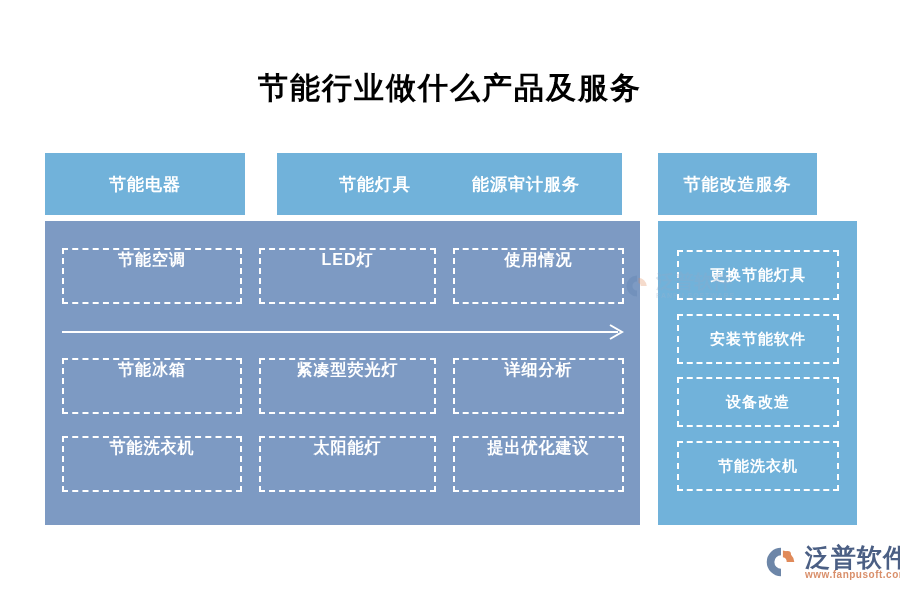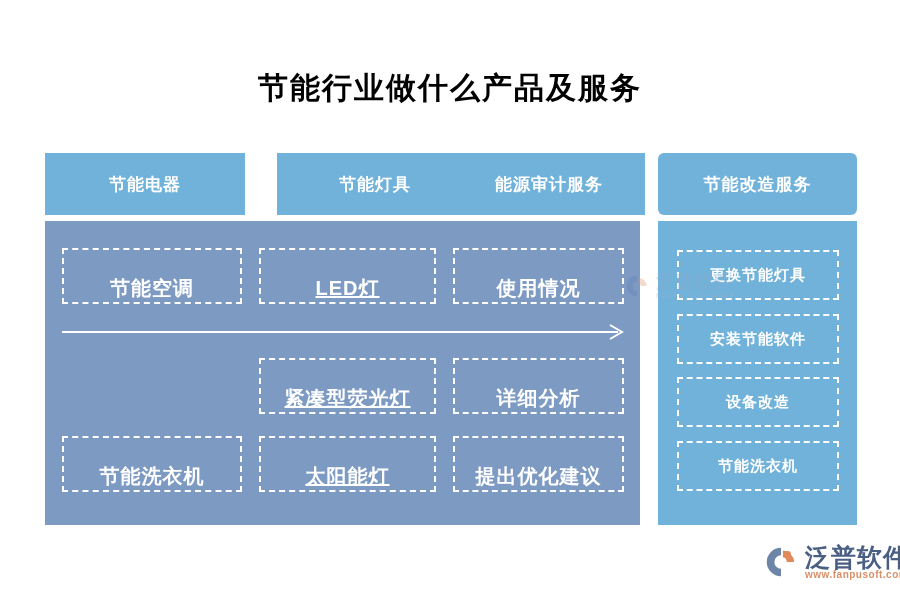--- a/index.html
+++ b/index.html
@@ -53,51 +53,51 @@
     font-size: 17px;
     font-weight: bold;
     letter-spacing: 1px;
     display: flex;
     align-items: center;
     justify-content: center;
     white-space: nowrap;
   }
   .h0 { left: 0px;   width: 200px; }
   .h1 { left: 206px; width: 196px; margin-left: 26px; }
-  .h2 { left: 408px; width: 192px; }
-  .h3 { left: 613px; width: 199px; border-radius: 6px; }
+  .h2 { left: 385px; width: 192px; }
+  .h3 { left: 613px; width: 159px; }
 
   
   .main-panel {
     position: absolute;
     left: 45px;
     top: 221px;
     width: 595px;
     height: 304px;
     background: #7d9ac3;
   }
 
   .cell {
     position: absolute;
     border: 2px dashed #ffffff;
     background: transparent;
     color: #ffffff;
-    font-size: 20px;
-    font-weight: bold;
-    letter-spacing: 1px;
-    display: flex;
-    align-items: flex-end;
+    font-size: 16px;
+    font-weight: bold;
+    letter-spacing: 1px;
+    display: flex;
+    align-items: flex-start;
     justify-content: center;
     white-space: nowrap;
     box-sizing: border-box;
   }
 
   
   .c0 { left: 17px;  width: 180px; }
-  .c1 { left: 214px; width: 177px; text-decoration: underline; }
+  .c1 { left: 214px; width: 177px; }
   .c2 { left: 408px; width: 171px; }
 
   
   .r0 { top: 27px;  height: 56px; }
   .r1 { top: 137px; height: 56px; }
   .r2 { top: 215px; height: 56px; }
 
   
   .arrow {
     position: absolute;
@@ -242,20 +242,23 @@
       <span>使用情况</span>
     </div>
 
     <div class="arrow">
       <svg width="562" height="20" viewBox="0 0 562 20" xmlns="http://www.w3.org/2000/svg">
         <line x1="0" y1="10" x2="556" y2="10" stroke="#ffffff" stroke-width="2"></line>
         <polyline points="548,3 560,10 548,17" fill="none" stroke="#ffffff" stroke-width="2"></polyline>
       </svg>
     </div>
 
+    <div class="cell c0 r1">
+      <span>节能冰箱</span>
+    </div>
     <div class="cell c1 r1">
       <span>紧凑型荧光灯</span>
     </div>
     <div class="cell c2 r1">
       <span>详细分析</span>
     </div>
 
     <div class="cell c0 r2">
       <span>节能洗衣机</span>
     </div>

